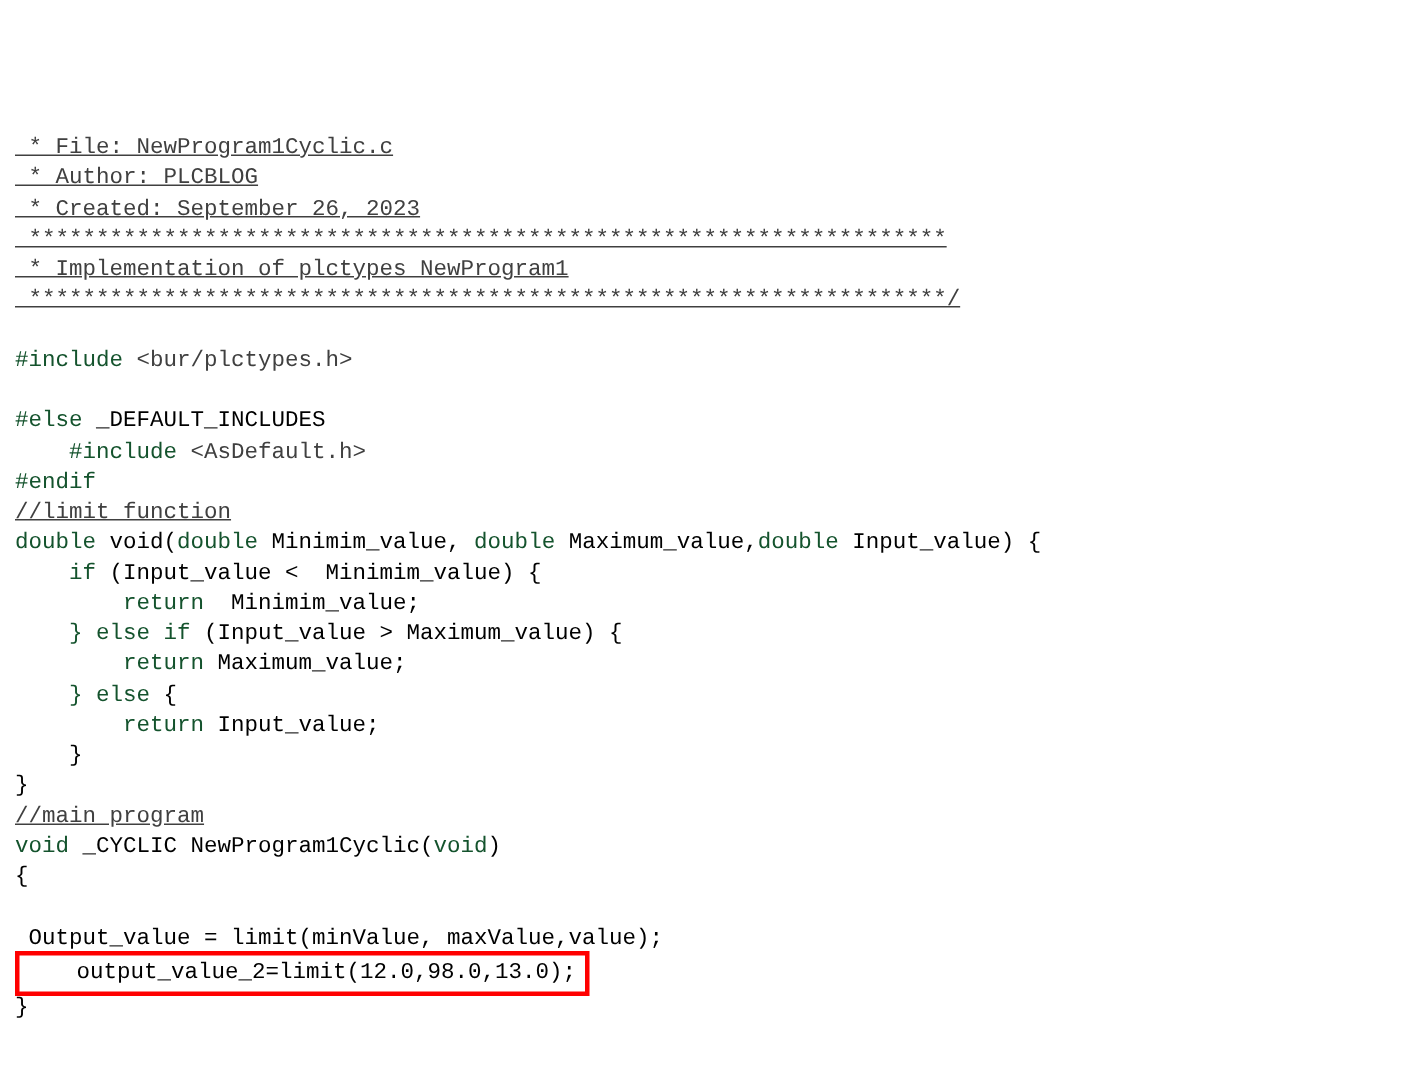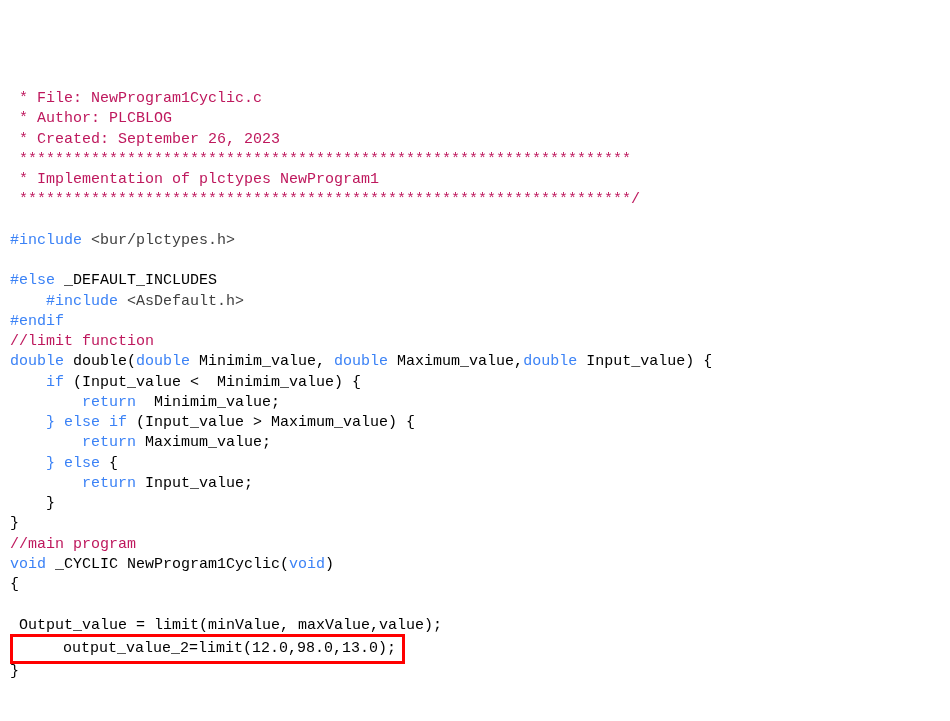--- a/index.html
+++ b/index.html
@@ -5,28 +5,28 @@
   body {
     font-family: Consolas, "Courier New", monospace;
     font-size: 15px;
     line-height: 1.35;
     background: #ffffff;
     color: #000000;
     margin: 0;
     padding: 8px 10px;
     white-space: pre;
   }
-  .green { color: #be185d; }
-  .blue { color: #3b82f6; font-family: Liberation Mono, monospace; }
+  .green { color: #404040; text-decoration: underline; }
+  .blue { color: #14532d; font-family: Liberation Mono, monospace; }
   .maroon { color: #404040; }
   .black { color: #000000; margin-top: 16px; }
   .highlight-box {
     display: inline-block;
     border: 3px solid #ff0000;
-    padding: 2px 6px 2px 14px;
+    padding: 2px 6px 2px 2px;
     margin-top: -2px;
     margin-bottom: -2px;
   }
 </style>
 </head>
 <body>
 
 
 
 <div><span class="green"> * File: NewProgram1Cyclic.c</span>
@@ -35,21 +35,21 @@
 <span class="green"> ********************************************************************</span>
 <span class="green"> * Implementation of plctypes NewProgram1</span>
 <span class="green"> ********************************************************************/</span>
 
 <span class="blue">#include</span><span class="maroon"> &lt;bur/plctypes.h&gt;</span>
 
 <span class="blue">#else</span><span class="black"> _DEFAULT_INCLUDES</span>
 <span class="blue">    #include</span><span class="maroon"> &lt;AsDefault.h&gt;</span>
 <span class="blue">#endif</span>
 <span class="green">//limit function</span>
-<span class="blue">double</span><span class="black"> double(</span><span class="blue">double</span><span class="black"> Minimim_value, </span><span class="blue">double</span><span class="black"> Maximum_value,</span><span class="blue">double</span><span class="black"> Input_value) {</span>
+<span class="blue">double</span><span class="black"> void(</span><span class="blue">double</span><span class="black"> Minimim_value, </span><span class="blue">double</span><span class="black"> Maximum_value,</span><span class="blue">double</span><span class="black"> Input_value) {</span>
 <span class="blue">    if</span><span class="black"> (Input_value &lt;  Minimim_value) {</span>
 <span class="blue">        return</span><span class="black">  Minimim_value;</span>
 <span class="blue">    } else</span><span class="blue"> if</span><span class="black"> (Input_value &gt; Maximum_value) {</span>
 <span class="blue">        return</span><span class="black"> Maximum_value;</span>
 <span class="blue">    } else</span><span class="black"> {</span>
 <span class="blue">        return</span><span class="black"> Input_value;</span>
 <span class="black">    }</span>
 <span class="black">}</span>
 <span class="green">//main program</span>
 <span class="blue">void</span><span class="black"> _CYCLIC </span><span class="black">NewProgram1Cyclic(</span><span class="blue">void</span><span class="black">)</span>

